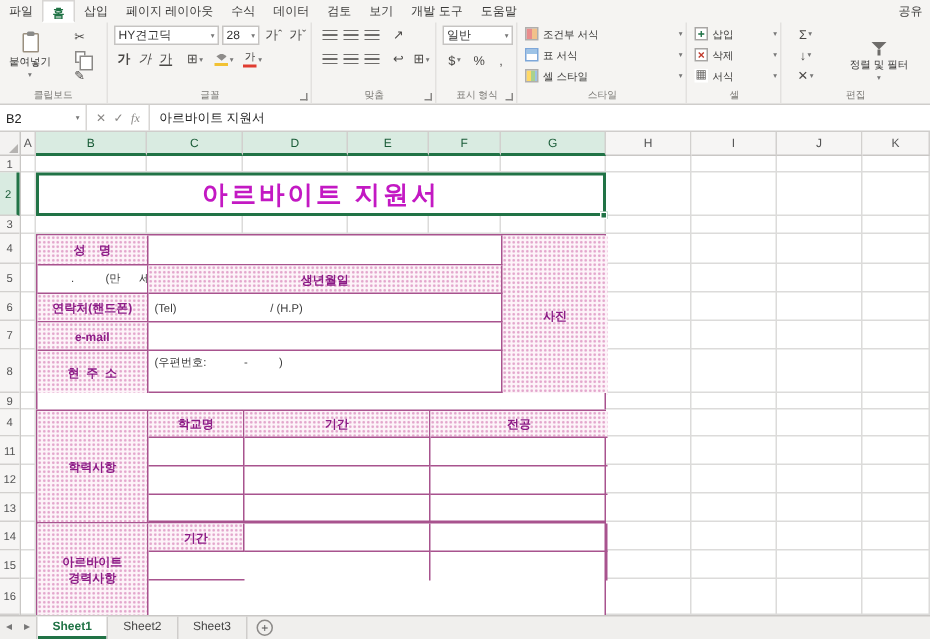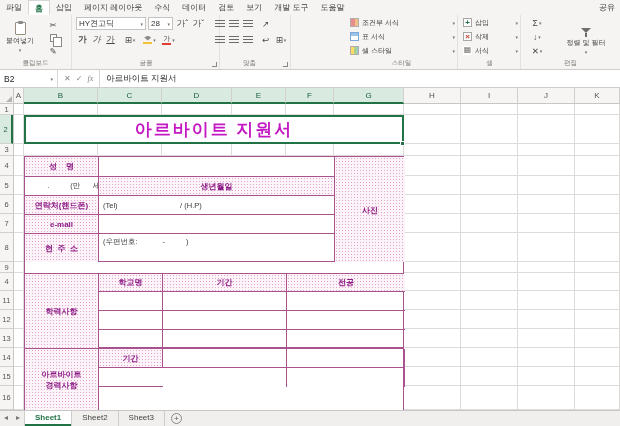--- a/index.html
+++ b/index.html
@@ -110,21 +110,21 @@
         </div>
       <div class="mini" style="left:42px;top:17px;width:22px;height:11px;">
           <span class="copy-ic"></span>
         </div>
       <div class="mini" style="left:42px;top:30px;width:22px;height:11px;">
           <span>✎</span>
         </div>
       <div class="g-label">클립보드</div>
     </div>
 
-    <div class="rgroup" style="left:73px;width:147px;">
+    <div class="rgroup" style="left:73px;width:135px;">
       <div class="combo" style="left:3px;top:2px;width:70px;height:13px;">
           <span>HY견고딕</span>
           <span class="arr">▾</span>
         </div>
       <div class="combo" style="left:75px;top:2px;width:25px;height:13px;">
           <span>28</span>
           <span class="arr">▾</span>
         </div>
       <div class="mini" style="left:102px;top:2px;width:15px;height:13px;">
           <span>가ˆ</span>
@@ -189,20 +189,38 @@
           <span>↩</span>
         </div>
       <div class="mini" style="left:64px;top:18px;width:16px;height:13px;">
           <span>⊞</span>
           <span class="arr">▾</span>
         </div>
       <div class="launcher"></div>
       <div class="g-label">맞춤</div>
     </div>
 
+    <div class="rgroup" style="left:292px;width:53px;">
+      <div class="combo" style="left:3px;top:2px;width:47px;height:13px;">
+          <span>일반</span>
+          <span class="arr">▾</span>
+        </div>
+      <div class="mini" style="left:3px;top:18px;width:16px;height:13px;">
+          <span>$</span>
+          <span class="arr">▾</span>
+        </div>
+      <div class="mini" style="left:21px;top:18px;width:13px;height:13px;">
+          <span>%</span>
+        </div>
+      <div class="mini" style="left:36px;top:18px;width:12px;height:13px;">
+          <span>,</span>
+        </div>
+      <div class="launcher"></div>
+      <div class="g-label">표시 형식</div>
+    </div>
 
     <div class="rgroup" style="left:346px;width:112px;">
       <div class="srow" style="left:0;top:1px;width:112px;height:13px;">
           <span class="ic-cf"></span>
           <span class="lbl">조건부 서식</span>
           <span class="arr">▾</span>
         </div>
       <div class="srow" style="left:0;top:15px;width:112px;height:13px;">
           <span class="ic-table"></span>
           <span class="lbl">표 서식</span>

